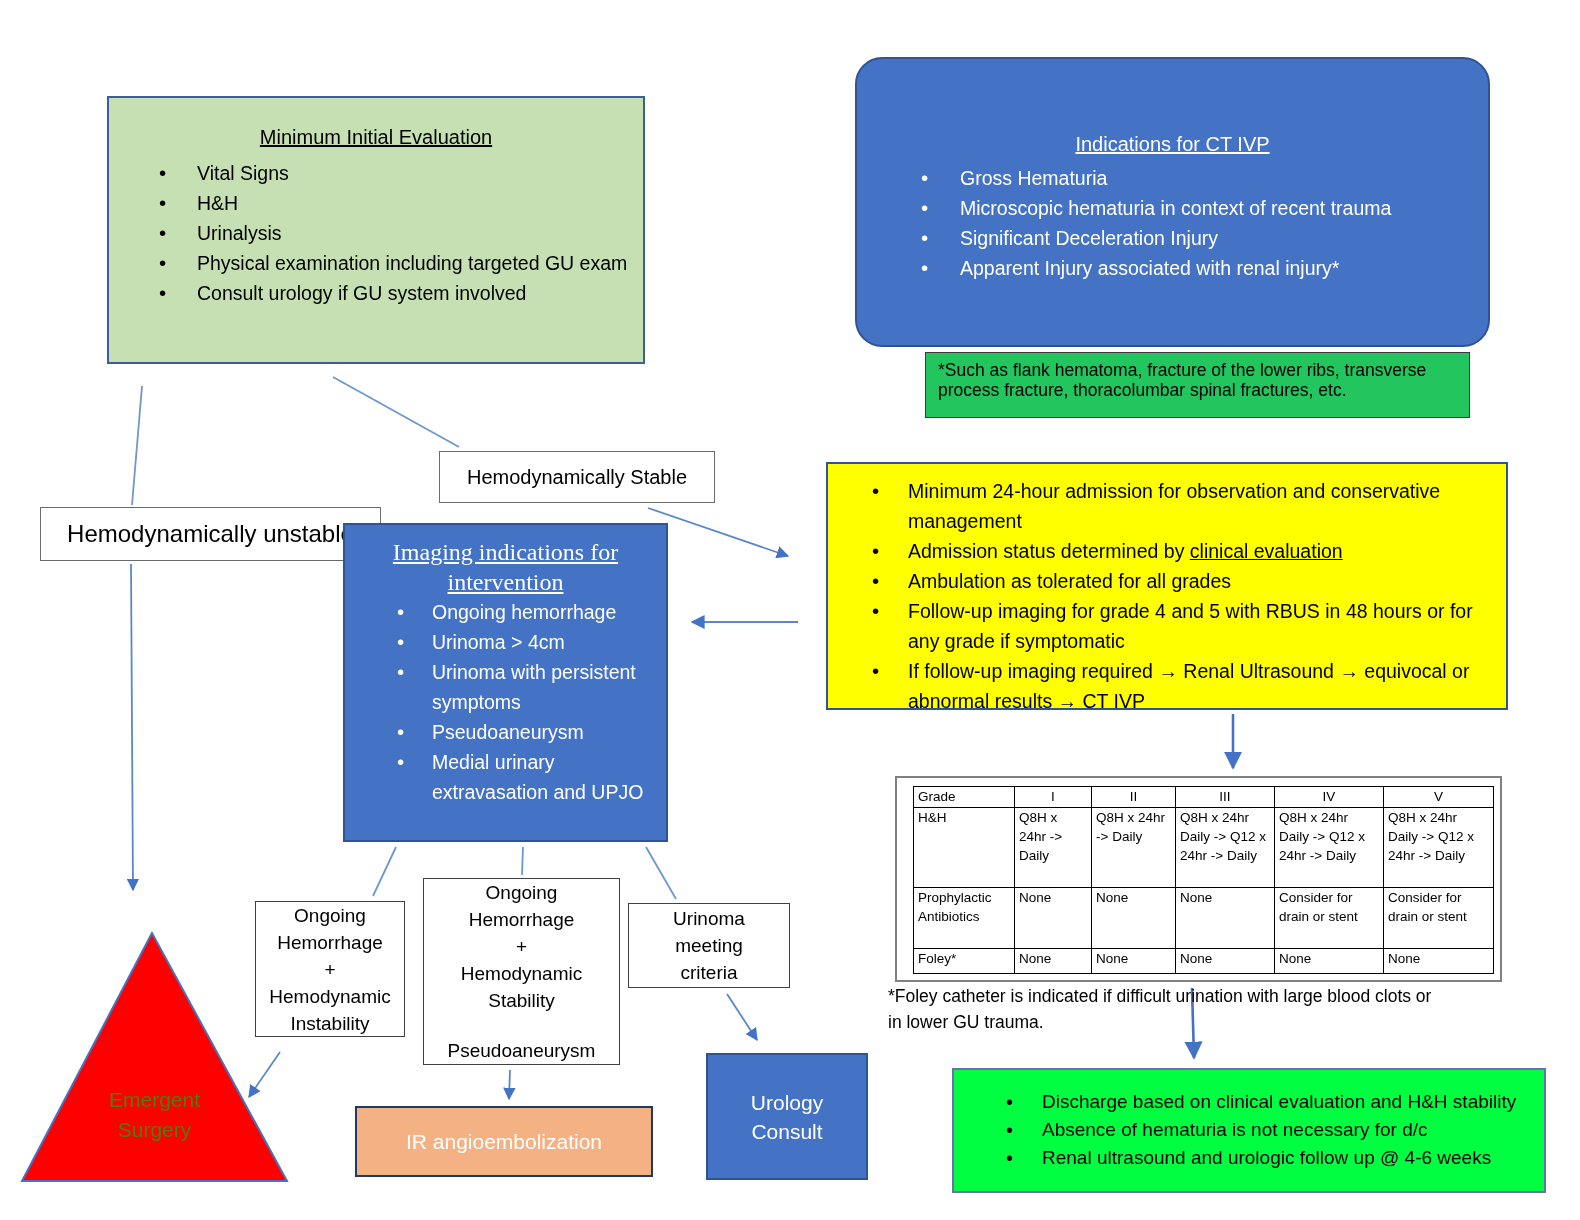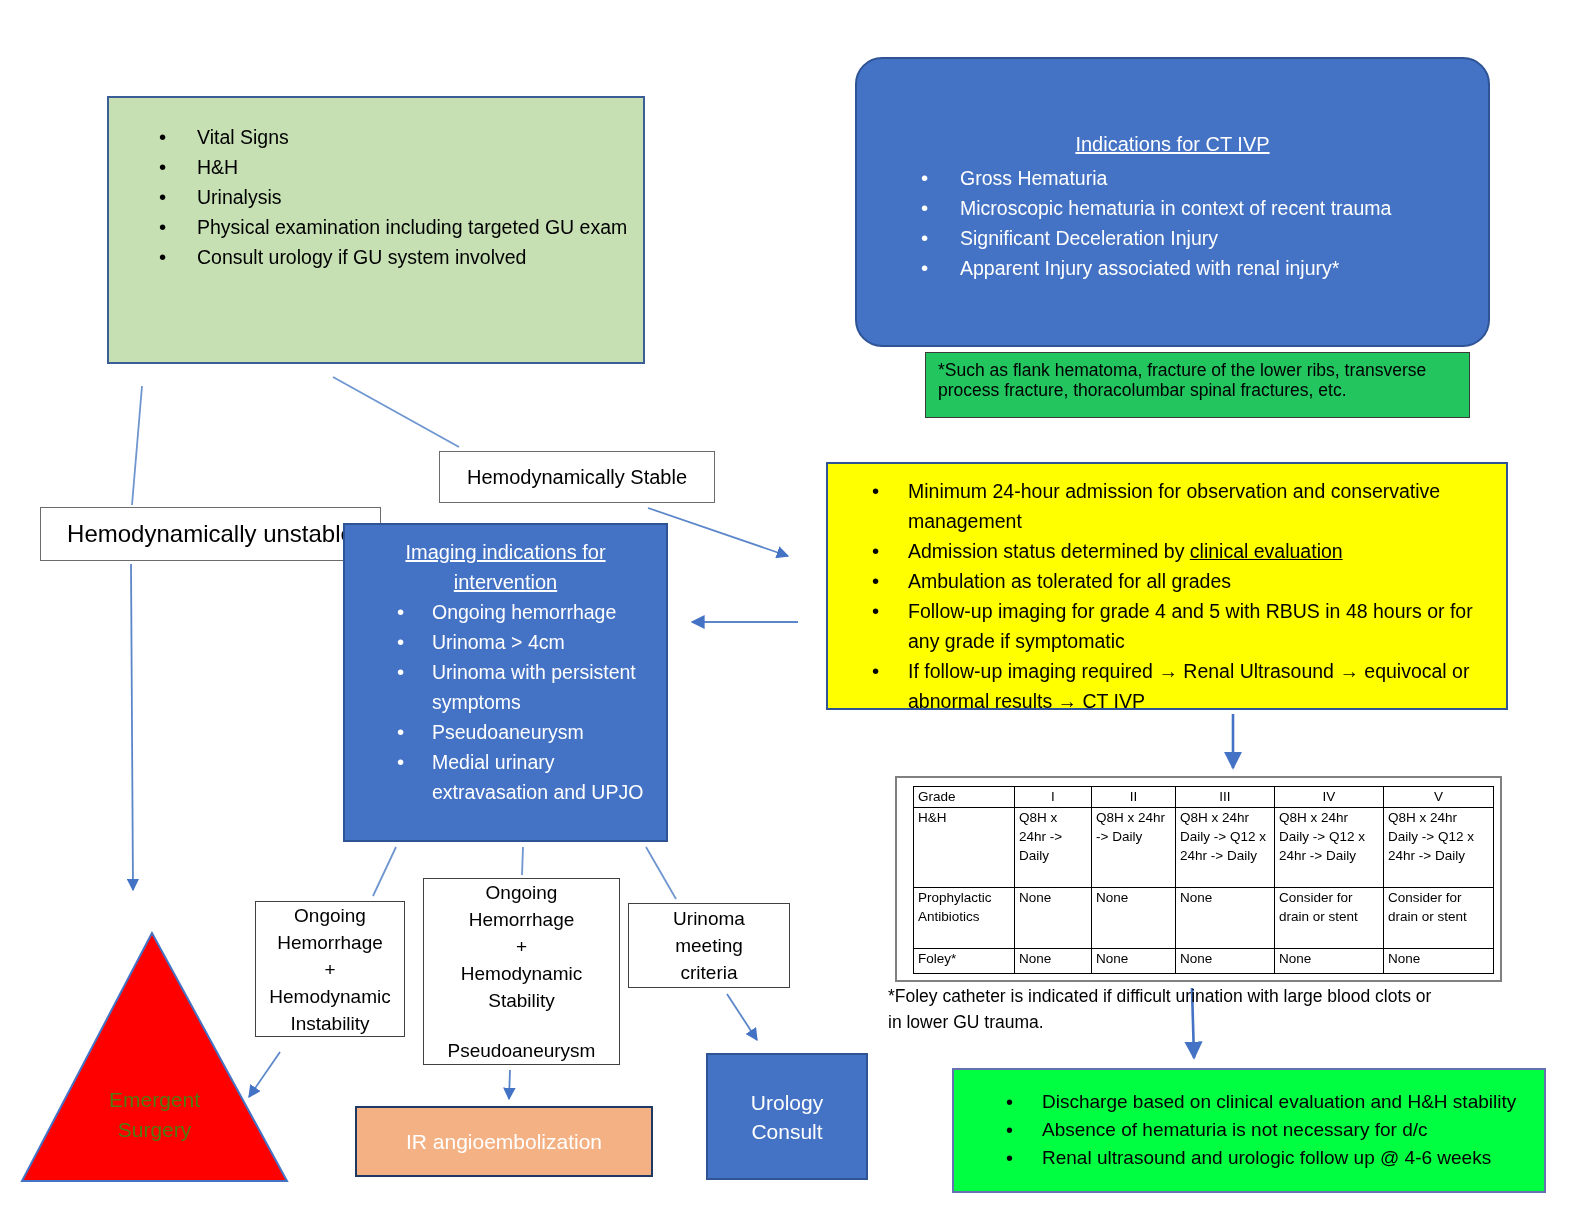--- a/index.html
+++ b/index.html
@@ -25,21 +25,21 @@
   
   .note1{left:925px;top:352px;width:545px;height:66px;background:#22c55e;border:1.5px solid #3a3a3a;
          font-size:17.5px;line-height:20px;padding:7px 12px;}
   .note2{left:888px;top:983px;width:545px;font-size:17.5px;line-height:26px;}
   
   .stable{left:439px;top:451px;width:276px;height:52px;background:#fff;border:1.5px solid #6b6b6b;font-size:20px;}
   .unstable{left:40px;top:507px;width:341px;height:54px;background:#fff;border:1.5px solid #6b6b6b;font-size:24px;}
   
   .imaging{left:343px;top:523px;width:325px;height:319px;background:#4472c4;border:2px solid #2f5496;
            color:#fff;font-size:19.5px;line-height:30px;padding-top:12px;}
-  .imaging .ttl{text-align:center;font-size:20px;}
+  .imaging .ttl{text-align:center;font-size:24px;font-family:Liberation Serif, serif;}
   .imaging ul.blt li{padding-left:87px;}
   .imaging ul.blt li::before{left:52px;}
   
   .yellow{left:826px;top:462px;width:682px;height:248px;background:#ffff00;border:2px solid #2f5496;
           font-size:19.5px;line-height:30px;padding-top:12px;}
   .yellow ul.blt li{padding-left:80px;}
   .yellow ul.blt li::before{left:44px;}
   
   .tblwrap{left:895px;top:776px;width:607px;height:206px;border:2px solid #808080;background:#fff;}
   table.grades{border-collapse:collapse;table-layout:fixed;width:580px;margin:8px 0 13px 16px;
@@ -93,20 +93,21 @@
     <line x1="1233" y1="714" x2="1233" y2="768" stroke="#4472c4" stroke-width="2.6" marker-end="url(#ah)"></line>
     <line x1="1192" y1="988" x2="1194" y2="1058" stroke="#4472c4" stroke-width="2.6" marker-end="url(#ah)"></line>
     <line x1="280" y1="1052" x2="249" y2="1097" stroke="#5b87ca" stroke-width="1.8" marker-end="url(#ah)"></line>
     <line x1="510" y1="1070" x2="509" y2="1099" stroke="#5b87ca" stroke-width="1.8" marker-end="url(#ah)"></line>
     <line x1="727" y1="994" x2="757" y2="1040" stroke="#5b87ca" stroke-width="1.8" marker-end="url(#ah)"></line>
 
     <polygon points="152,933 22,1181 287,1181" fill="#ff0000" stroke="#4472c4" stroke-width="2"></polygon>
   </svg>
 
   <div class="box eval">
+    <div class="ttl"><span class="u">Minimum Initial Evaluation</span></div>
     <ul class="blt">
       <li>Vital Signs</li>
       <li>H&amp;H</li>
       <li>Urinalysis</li>
       <li>Physical examination including targeted GU exam</li>
       <li>Consult urology if GU system involved</li>
     </ul>
   </div>
 
   <div class="box ctivp">

